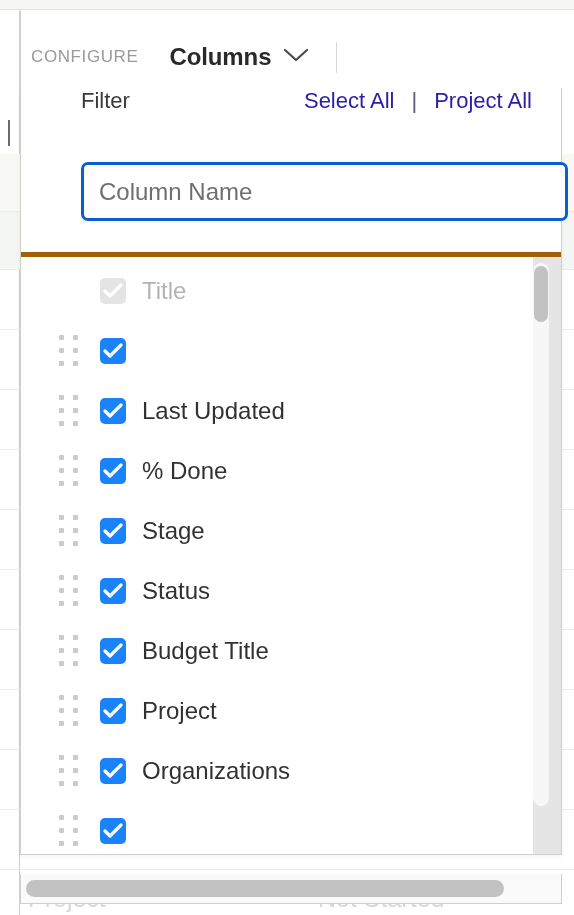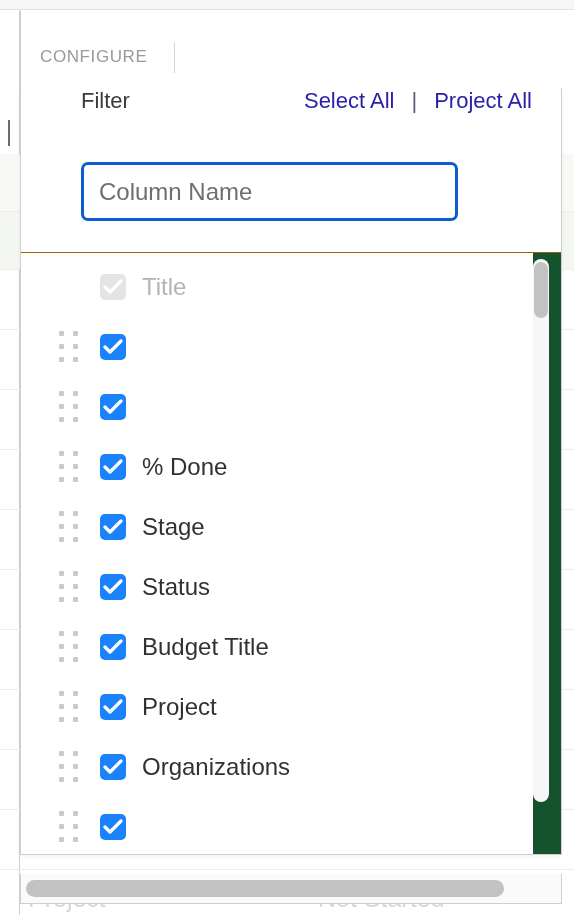--- a/index.html
+++ b/index.html
@@ -63,21 +63,21 @@
   
   .toolbar {
     position: absolute;
     left: 20px; top: 11px;
     width: 504px; height: 93px;
     background: #ffffff;
     border-left: 1px solid #cfcfcc;
     border-bottom: 1px solid #cfcfcc;
     display: flex;
     align-items: center;
-    padding-left: 19px;
+    padding-left: 10px;
   }
 
   .configure-label {
     font-size: 17px;
     letter-spacing: 0.6px;
     color: #9a9a9a;
     font-weight: 400;
   }
 
   .columns-btn {
@@ -147,41 +147,41 @@
   }
   .link-sep {
     font-size: 22px;
     color: #5b5b7a;
     padding: 0 17px;
   }
 
   .filter-input-wrap { padding: 0 16px 0 38px; }
 
   .filter-input {
-    width: 377px;
+    width: 487px;
     height: 59px;
     border: 3px solid #0b5ed0;
     border-radius: 7px;
     background: #ffffff;
     font-size: 24px;
     color: #2e2e2e;
     padding: 0 15px;
     font-family: "Liberation Sans", sans-serif;
     outline: none;
   }
   .filter-input::placeholder { color: #6f6f6f; opacity: 1; }
 
   .head-gap { height: 31px; }
 
   
   .list-area {
     position: relative;
     flex: 1 1 auto;
-    background: #14532d;
-    border-top: 1px solid #a16207;
+    background: #e5e5e5;
+    border-top: 5px solid #a16207;
     overflow: hidden;
   }
 
   .list-inner {
     position: absolute;
     left: 0; top: 0;
     width: 512px;
     background: #ffffff;
     padding-top: 4px;
   }
@@ -296,20 +296,28 @@
     <div class="bg-caret"></div>
 
     <div class="bg-text t-project">Project</div>
     <div class="bg-dot"></div>
     <div class="bg-text t-notstarted">Not Started</div>
   </div>
 
   <div class="toolbar">
     <span class="configure-label">CONFIGURE</span>
 
+    <div class="columns-btn">
+      <span class="columns-btn-label">Columns</span>
+      <span class="chevron-down">
+        <svg width="26" height="16" viewBox="0 0 26 16">
+          <path d="M2 3 L13 13 L24 3" fill="none" stroke="#4a4a4a" stroke-width="2.2" stroke-linecap="round" stroke-linejoin="round"></path>
+        </svg>
+      </span>
+    </div>
 
     <div class="toolbar-divider"></div>
   </div>
 
   <div class="popover">
 
     <div class="popover-head">
       <div class="filter-row">
         <span class="filter-label">Filter</span>
         <span class="filter-actions">
@@ -366,20 +374,21 @@
               <i></i>
               <i></i>
               <i></i>
               <i></i>
             </span>
             <span class="cb">
               <svg width="20" height="18" viewBox="0 0 20 18">
                 <path d="M2 9 L7 14 L18 3" fill="none" stroke="#ffffff" stroke-width="3.2" stroke-linecap="round" stroke-linejoin="round"></path>
               </svg>
             </span>
+            <span class="item-label">Last Updated</span>
           </div>
           <div class="list-item">
             <span class="drag-handle">
               <i></i>
               <i></i>
               <i></i>
               <i></i>
               <i></i>
               <i></i>
             </span>

